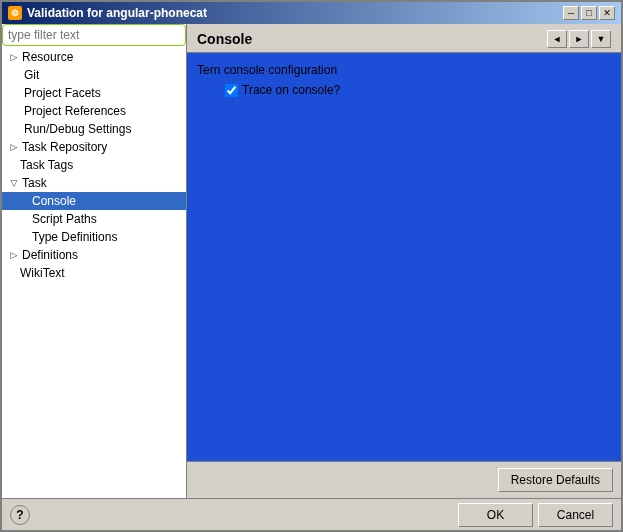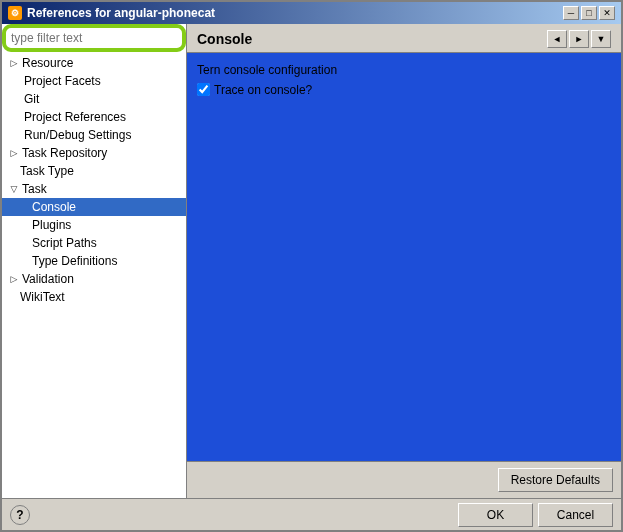--- a/index.html
+++ b/index.html
@@ -90,26 +90,26 @@
       border-right: 1px solid #808080;
       background: white;
       display: flex;
       flex-direction: column;
       overflow: hidden;
     }
 
     .filter-input {
       width: 100%;
       padding: 3px 5px;
-      border: 4px solid #84cc16;
+      border: 1px solid #84cc16;
       font-size: 12px;
       color: #808080;
       background: white;
       outline: none;
-      border-radius: 9px;
+      border-radius: 4px;
     }
 
     .tree-container {
       flex: 1;
       overflow-y: auto;
       overflow-x: auto;
       padding: 2px 0;
     }
 
     .tree-item {
@@ -199,22 +199,23 @@
     }
 
     .config-label {
       font-size: 12px;
       color: #000;
       margin-bottom: 6px;
     }
 
     .checkbox-row {
       display: flex;
-      align-items: flex-start;
+      align-items: flex-end;
       gap: 4px;
+      margin-left: 28px;
     }
 
     .checkbox-row input[type="checkbox"] {
       width: 13px;
       height: 13px;
       margin: 0;
     }
 
     .bottom-buttons {
       padding: 6px 8px;
@@ -266,21 +267,21 @@
     }
   </style>
 </head>
 <body>
 
 <div class="window">
 
   <div class="title-bar">
     <div class="title-bar-text">
       <div class="title-bar-icon">⚙</div>
-      <span>References for angular-phonecat</span>
+      <span>Validation for angular-phonecat</span>
     </div>
     <div class="title-bar-controls">
       <button class="title-bar-btn">─</button>
       <button class="title-bar-btn">□</button>
       <button class="title-bar-btn">✕</button>
     </div>
   </div>
 
   <div class="content-area">
     <div class="main-panel">
@@ -294,28 +295,28 @@
               <span class="tree-indent" style="width:4px"></span>
               <span class="tree-toggle">▷</span>
               <span class="tree-label">Resource</span>
             </div>
           </div>
 
 
           <div class="tree-item">
             <div class="tree-row">
               <span class="tree-indent" style="width:20px"></span>
+              <span class="tree-label">Git</span>
+            </div>
+          </div>
+
+          <div class="tree-item">
+            <div class="tree-row">
+              <span class="tree-indent" style="width:20px"></span>
               <span class="tree-label">Project Facets</span>
-            </div>
-          </div>
-
-          <div class="tree-item">
-            <div class="tree-row">
-              <span class="tree-indent" style="width:20px"></span>
-              <span class="tree-label">Git</span>
             </div>
           </div>
 
           <div class="tree-item">
             <div class="tree-row">
               <span class="tree-indent" style="width:20px"></span>
               <span class="tree-label">Project References</span>
             </div>
           </div>
 
@@ -331,65 +332,59 @@
             <div class="tree-row">
               <span class="tree-indent" style="width:4px"></span>
               <span class="tree-toggle">▷</span>
               <span class="tree-label">Task Repository</span>
             </div>
           </div>
 
           <div class="tree-item">
             <div class="tree-row">
               <span class="tree-indent" style="width:16px"></span>
-              <span class="tree-label">Task Type</span>
+              <span class="tree-label">Task Tags</span>
             </div>
           </div>
 
           <div class="tree-item">
             <div class="tree-row">
               <span class="tree-indent" style="width:4px"></span>
               <span class="tree-toggle">▽</span>
               <span class="tree-label">Task</span>
             </div>
           </div>
 
           <div class="tree-item selected">
             <div class="tree-row">
               <span class="tree-indent" style="width:28px"></span>
               <span class="tree-label">Console</span>
             </div>
           </div>
 
-          <div class="tree-item">
-            <div class="tree-row">
-              <span class="tree-indent" style="width:28px"></span>
-              <span class="tree-label">Plugins</span>
-            </div>
-          </div>
 
           <div class="tree-item">
             <div class="tree-row">
               <span class="tree-indent" style="width:28px"></span>
               <span class="tree-label">Script Paths</span>
             </div>
           </div>
 
           <div class="tree-item">
             <div class="tree-row">
               <span class="tree-indent" style="width:28px"></span>
               <span class="tree-label">Type Definitions</span>
             </div>
           </div>
 
           <div class="tree-item">
             <div class="tree-row">
               <span class="tree-indent" style="width:4px"></span>
               <span class="tree-toggle">▷</span>
-              <span class="tree-label">Validation</span>
+              <span class="tree-label">Definitions</span>
             </div>
           </div>
 
           <div class="tree-item">
             <div class="tree-row">
               <span class="tree-indent" style="width:16px"></span>
               <span class="tree-label">WikiText</span>
             </div>
           </div>
 

